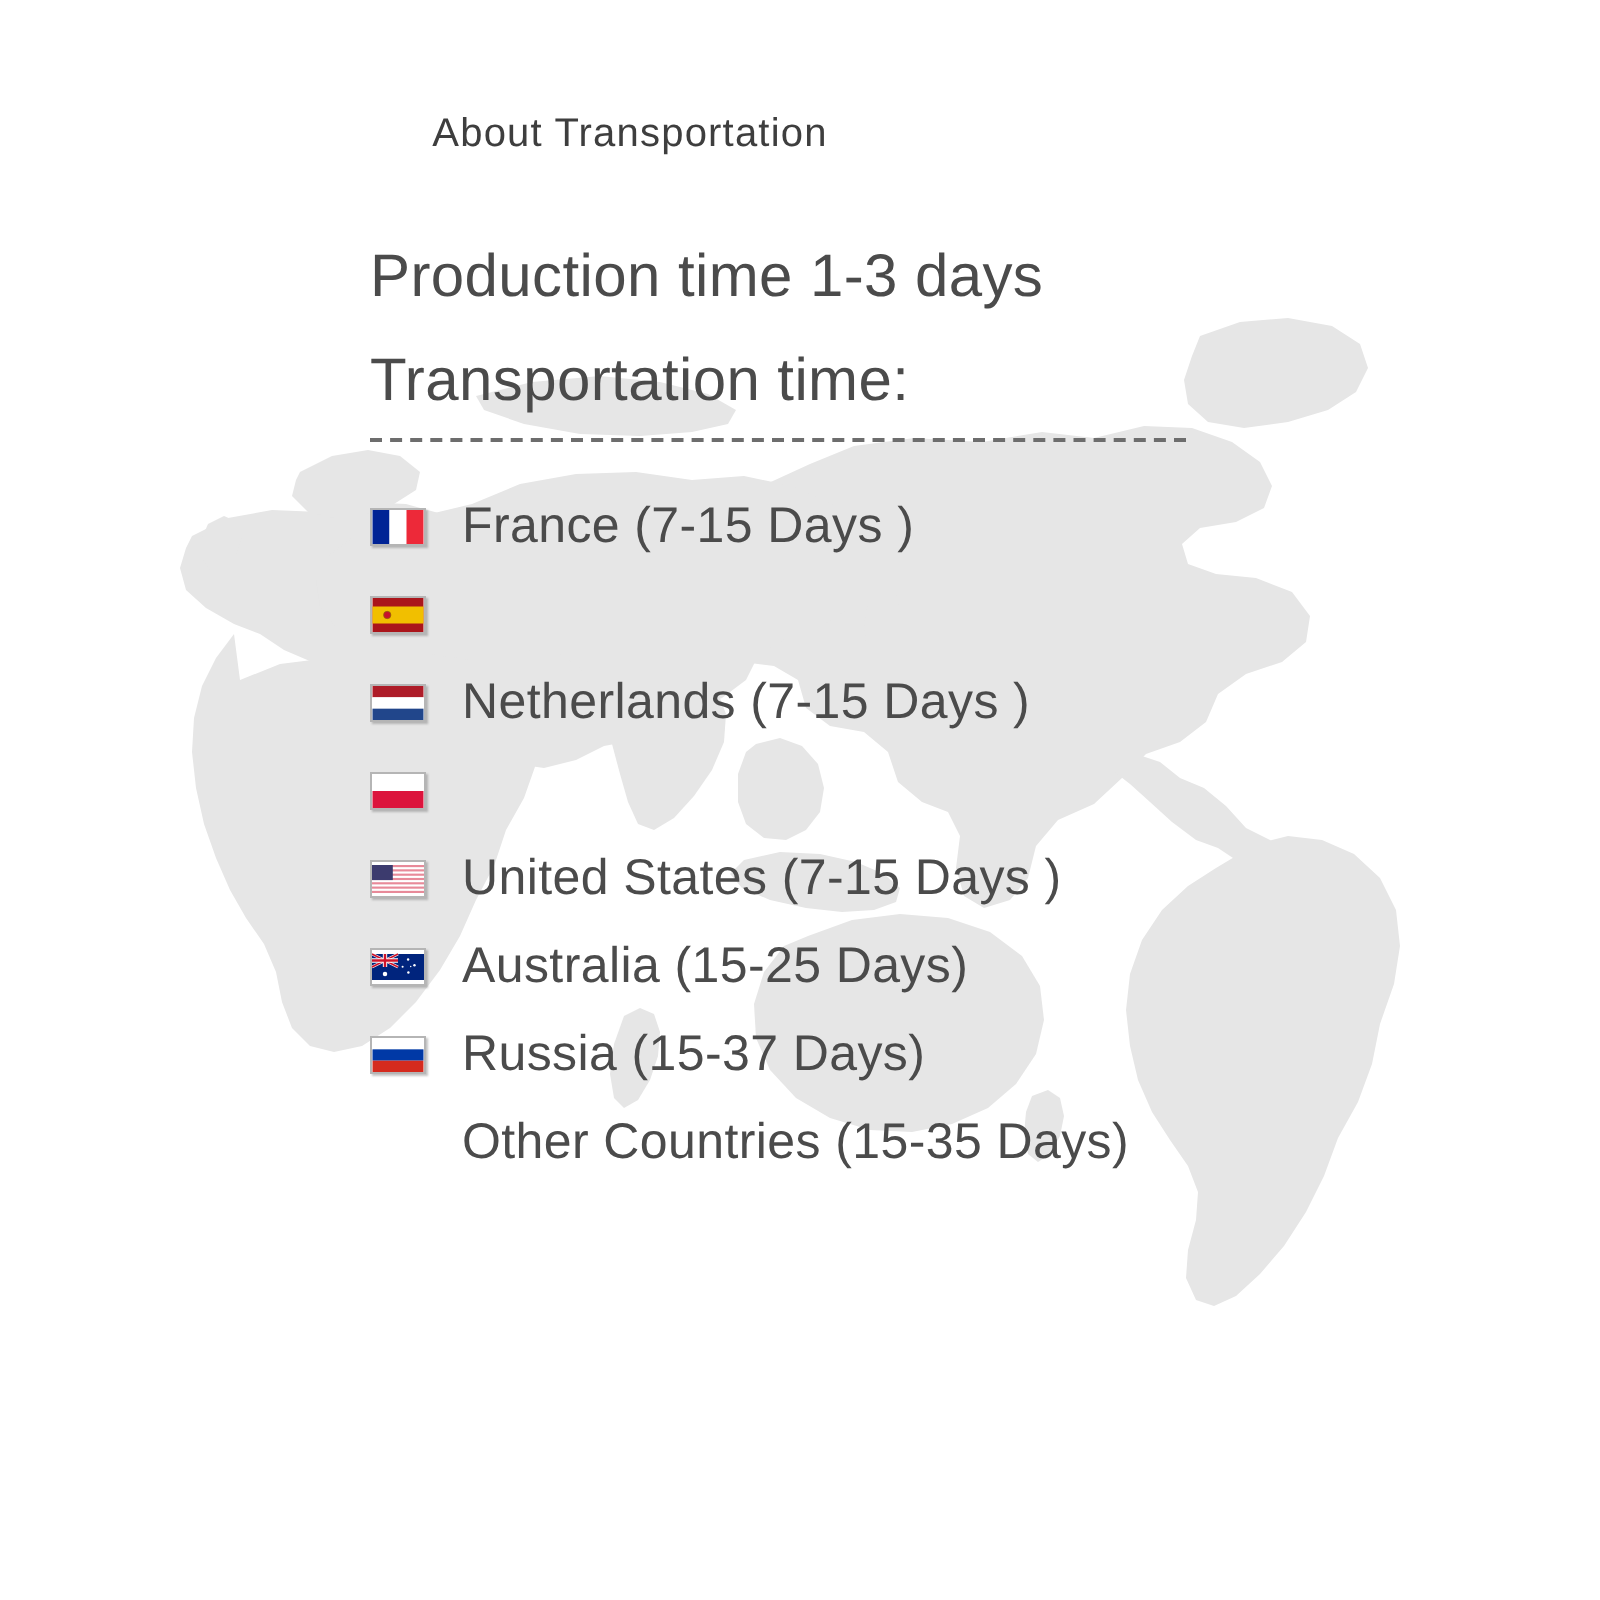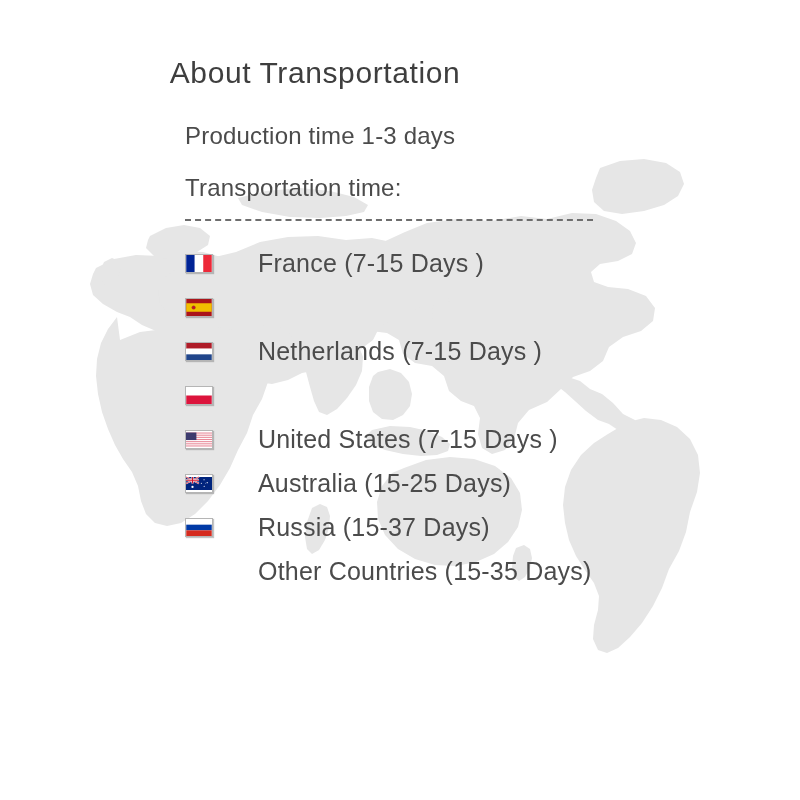--- a/index.html
+++ b/index.html
@@ -33,31 +33,31 @@
     width:800px; height:800px;
     z-index:2;
   }
 
   .title {
     position:absolute;
     left:0; top:56px;
     width:800px;
     text-align:center;
     padding-right:170px;
-    font-size:30px;
+    font-size:20px;
     font-weight:300;
     letter-spacing:0.6px;
     color:#3e3e3e;
     white-space:nowrap;
   }
 
   .subline {
     position:absolute;
     left:185px;
-    font-size:24px;
+    font-size:30px;
     font-weight:300;
     letter-spacing:0.2px;
     color:#4b4b4b;
     white-space:nowrap;
   }
   .subline.prod { top:122px; }
   .subline.trans { top:174px;text-align:right; }
 
   .divider {
     position:absolute;
@@ -92,21 +92,20 @@
     overflow:hidden;
   }
   .flag svg { display:block; width:100%; height:100%; }
   .row-label {
     font-size:25px;
     font-weight:300;
     letter-spacing:0.2px;
     color:#4b4b4b;
     white-space:nowrap;
     line-height:1;
-    margin-left:27px;
   }
   .row.no-flag .row-label { padding-left:0; }
 </style>
 </head>
 <body>
 
 <div id="page">
 
   <div id="worldmap">
     <svg viewBox="0 0 800 800" xmlns="http://www.w3.org/2000/svg" aria-hidden="true">

